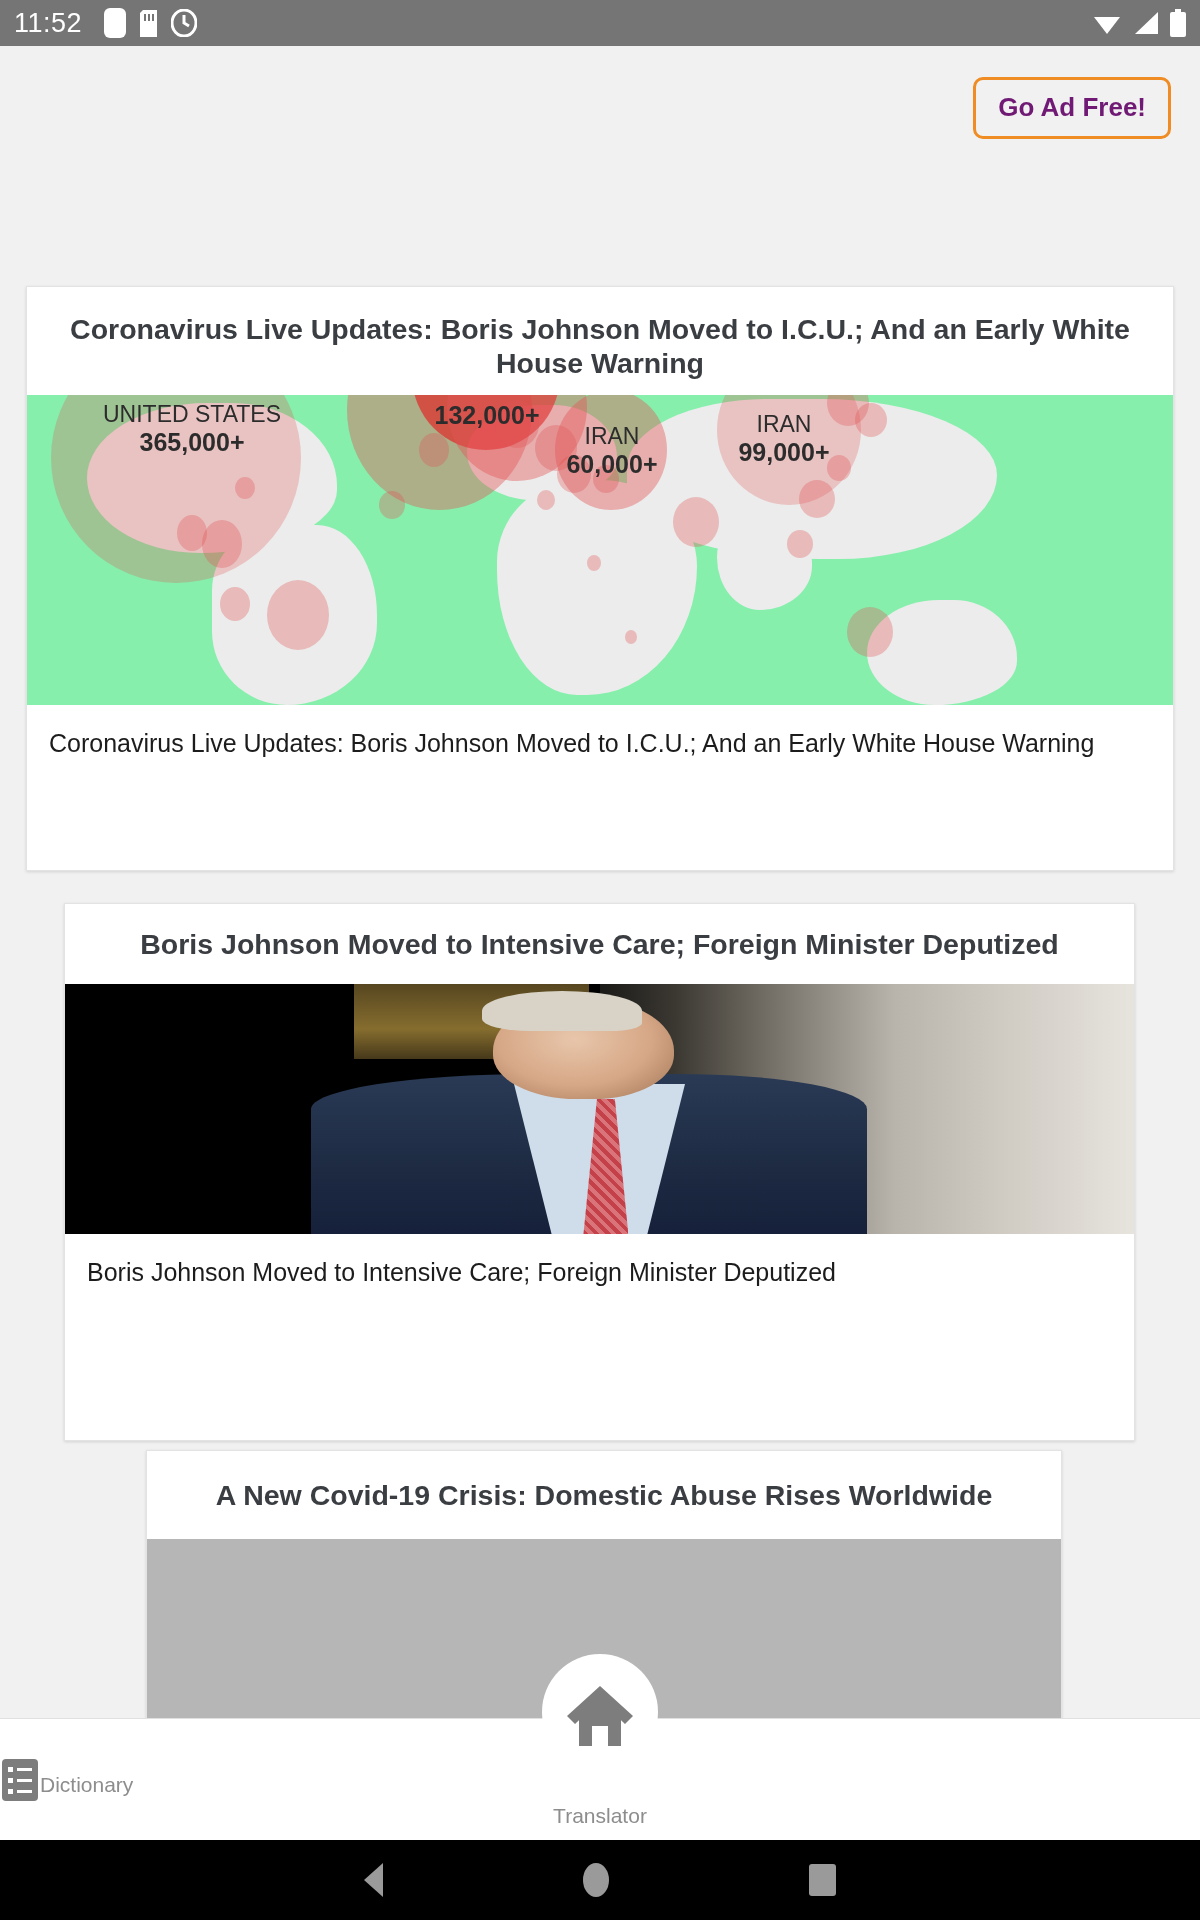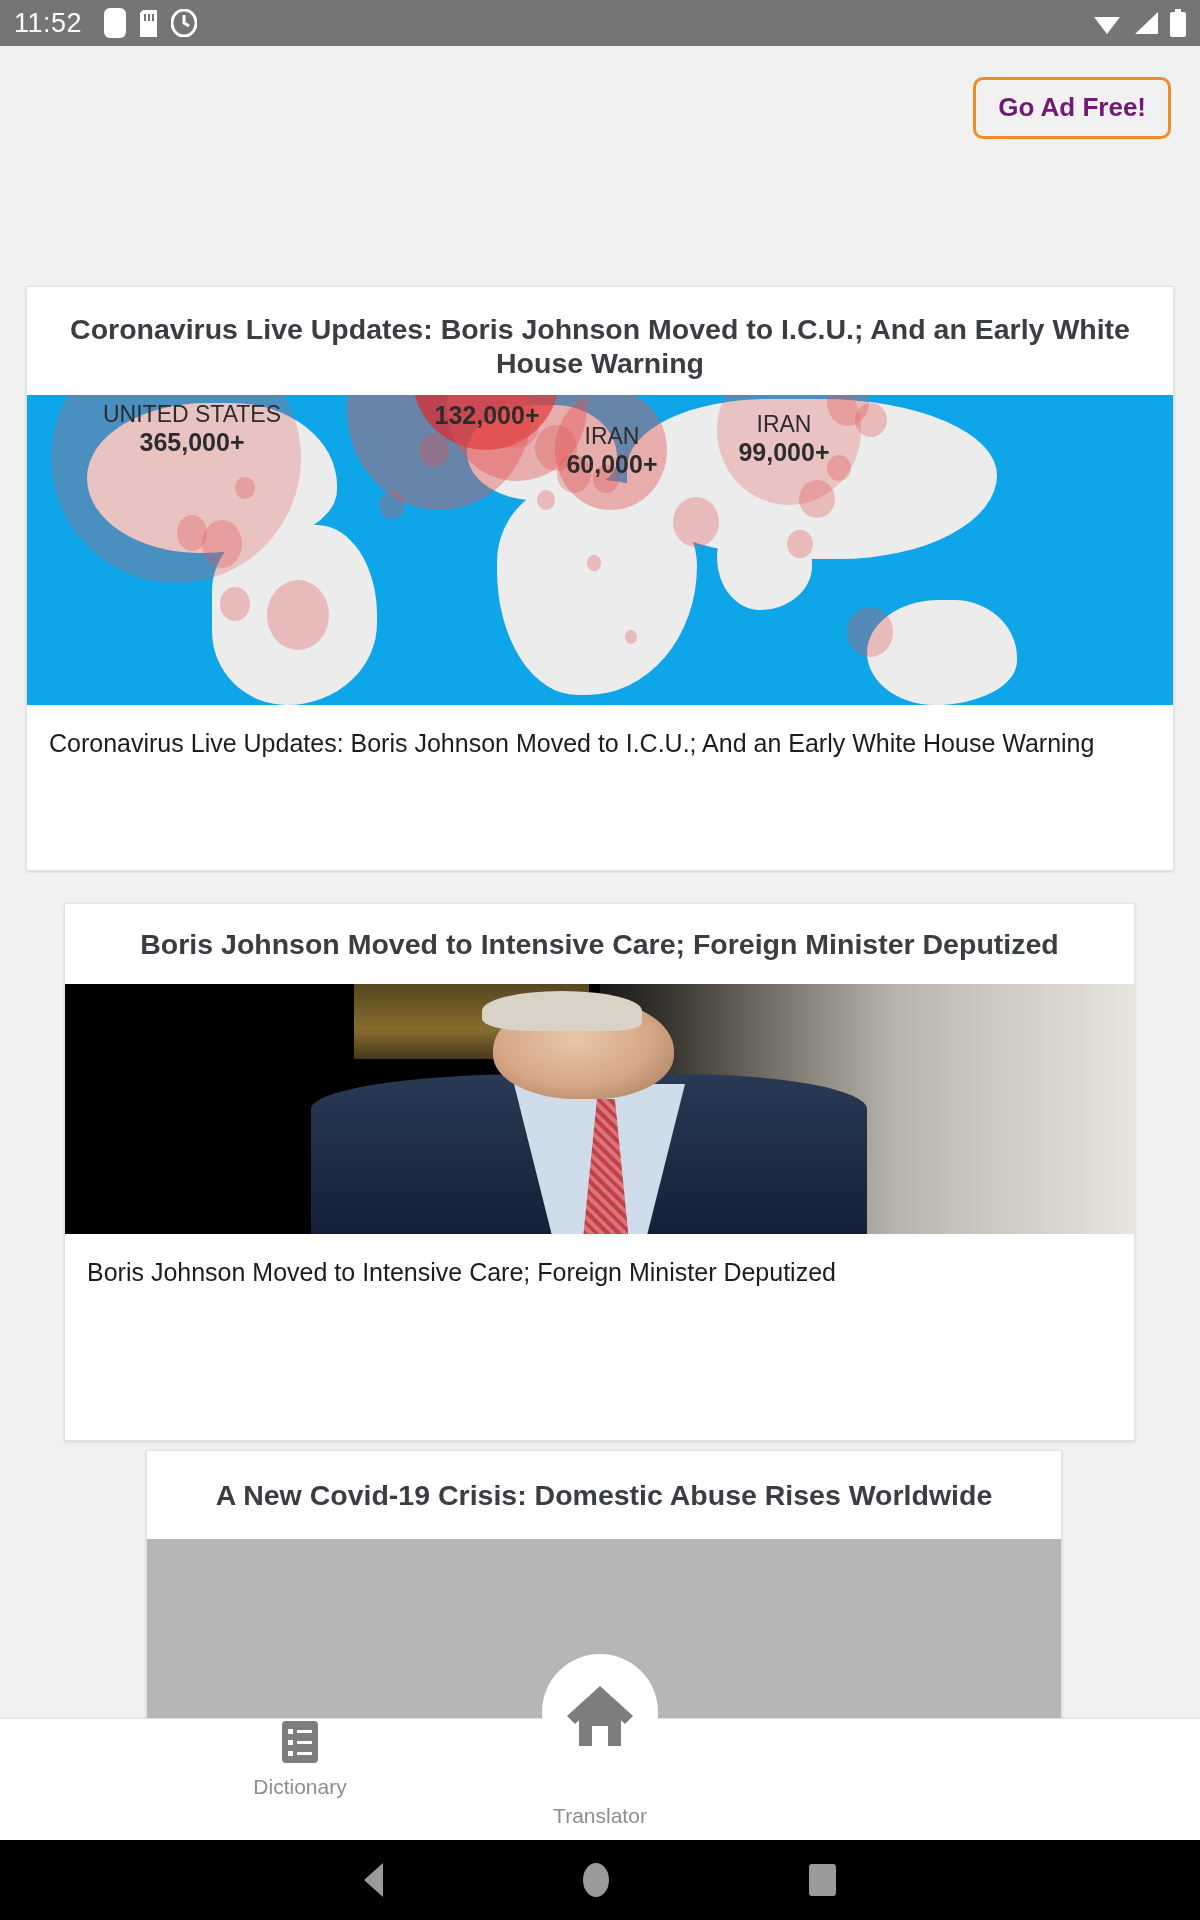--- a/index.html
+++ b/index.html
@@ -74,21 +74,21 @@
   }
 
   
   #card1 { left: 26px; top: 286px; width: 1148px; height: 585px; }
   #card1 .card-title { padding: 26px 10px 14px 10px; }
 
   
   .map {
     position: relative;
     width: 100%; height: 310px;
-    background: #0ea5e9;
+    background: #86efac;
     overflow: hidden;
   }
   .landmass {
     position: absolute;
     background: #ececec;
     border-radius: 48% 42% 55% 45% / 50% 55% 42% 50%;
   }
   .bubble {
     position: absolute;
     border-radius: 50%;
@@ -158,21 +158,21 @@
 
   
   .bottomnav {
     position: absolute; left: 0; bottom: 80px;
     width: 1200px; height: 122px;
     background: #ffffff;
     border-top: 1px solid #e0e0e0;
     display: flex;
   }
   .navitem {
-    flex: 1; display: flex; flex-direction: column;
+    flex: 1; display: flex; 
     align-items: center; justify-content: flex-start;
     cursor: pointer;
   }
   .navlabel { font-size: 21px; color: #8d8d8d; margin-top: 10px; }
   .navitem.active .navlabel { color: #f2912f; }
   .navicon { height: 46px; display: flex; align-items: center; justify-content: center; }
 
   .fab-notch {
     position: absolute; left: 50%; bottom: 150px;
     transform: translateX(-50%);

